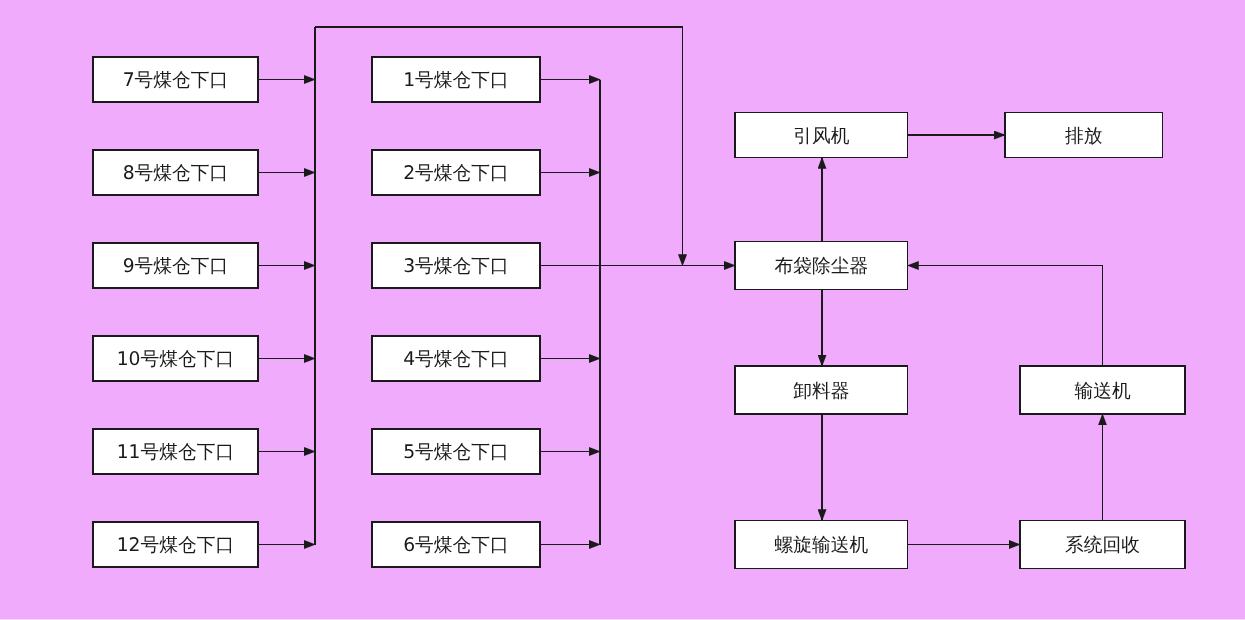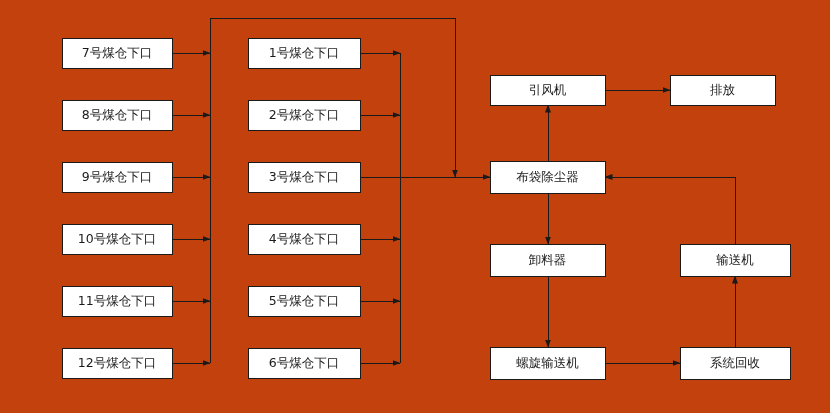--- a/index.html
+++ b/index.html
@@ -8,21 +8,21 @@
     background: #ffffff;
     width: 830px;
     height: 413px;
     overflow: hidden;
     font-family: "DejaVu Sans", sans-serif;
   }
   .diagram-wrap {
     position: relative;
     width: 830px;
     height: 413px;
-    background: #c2410c;
+    background: #f0abfc;
   }
   svg {
     display: block;
   }
   .node-box {
     fill: #ffffff;
     stroke: #1a1a1a;
     stroke-width: 1;
     shape-rendering: crispEdges;
   }

